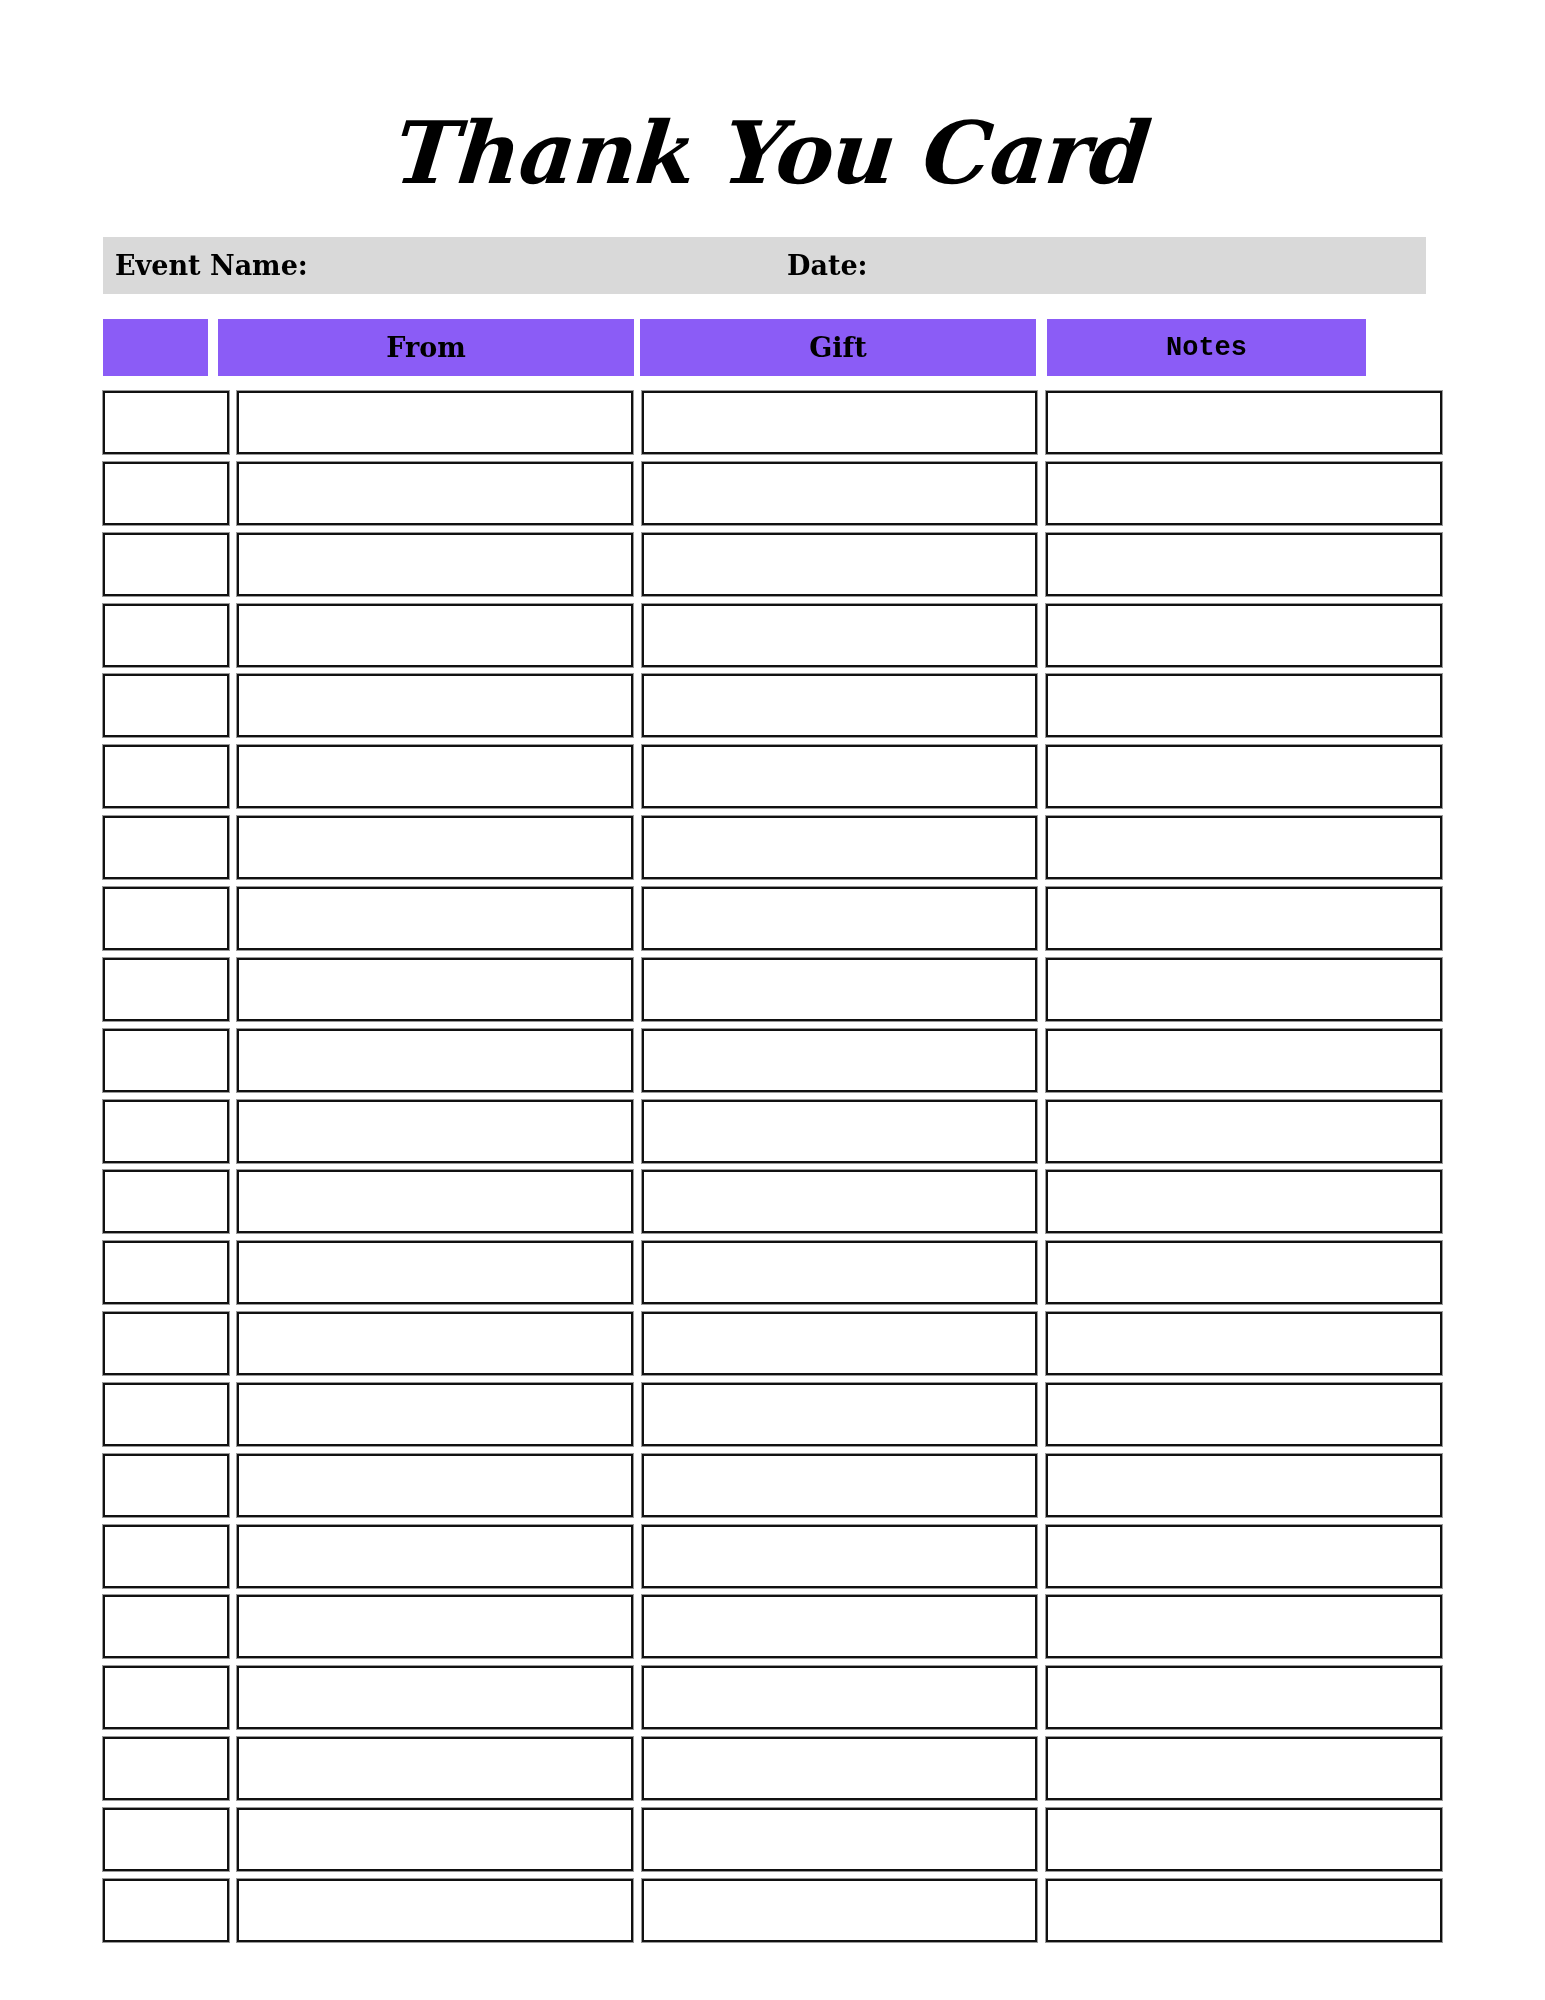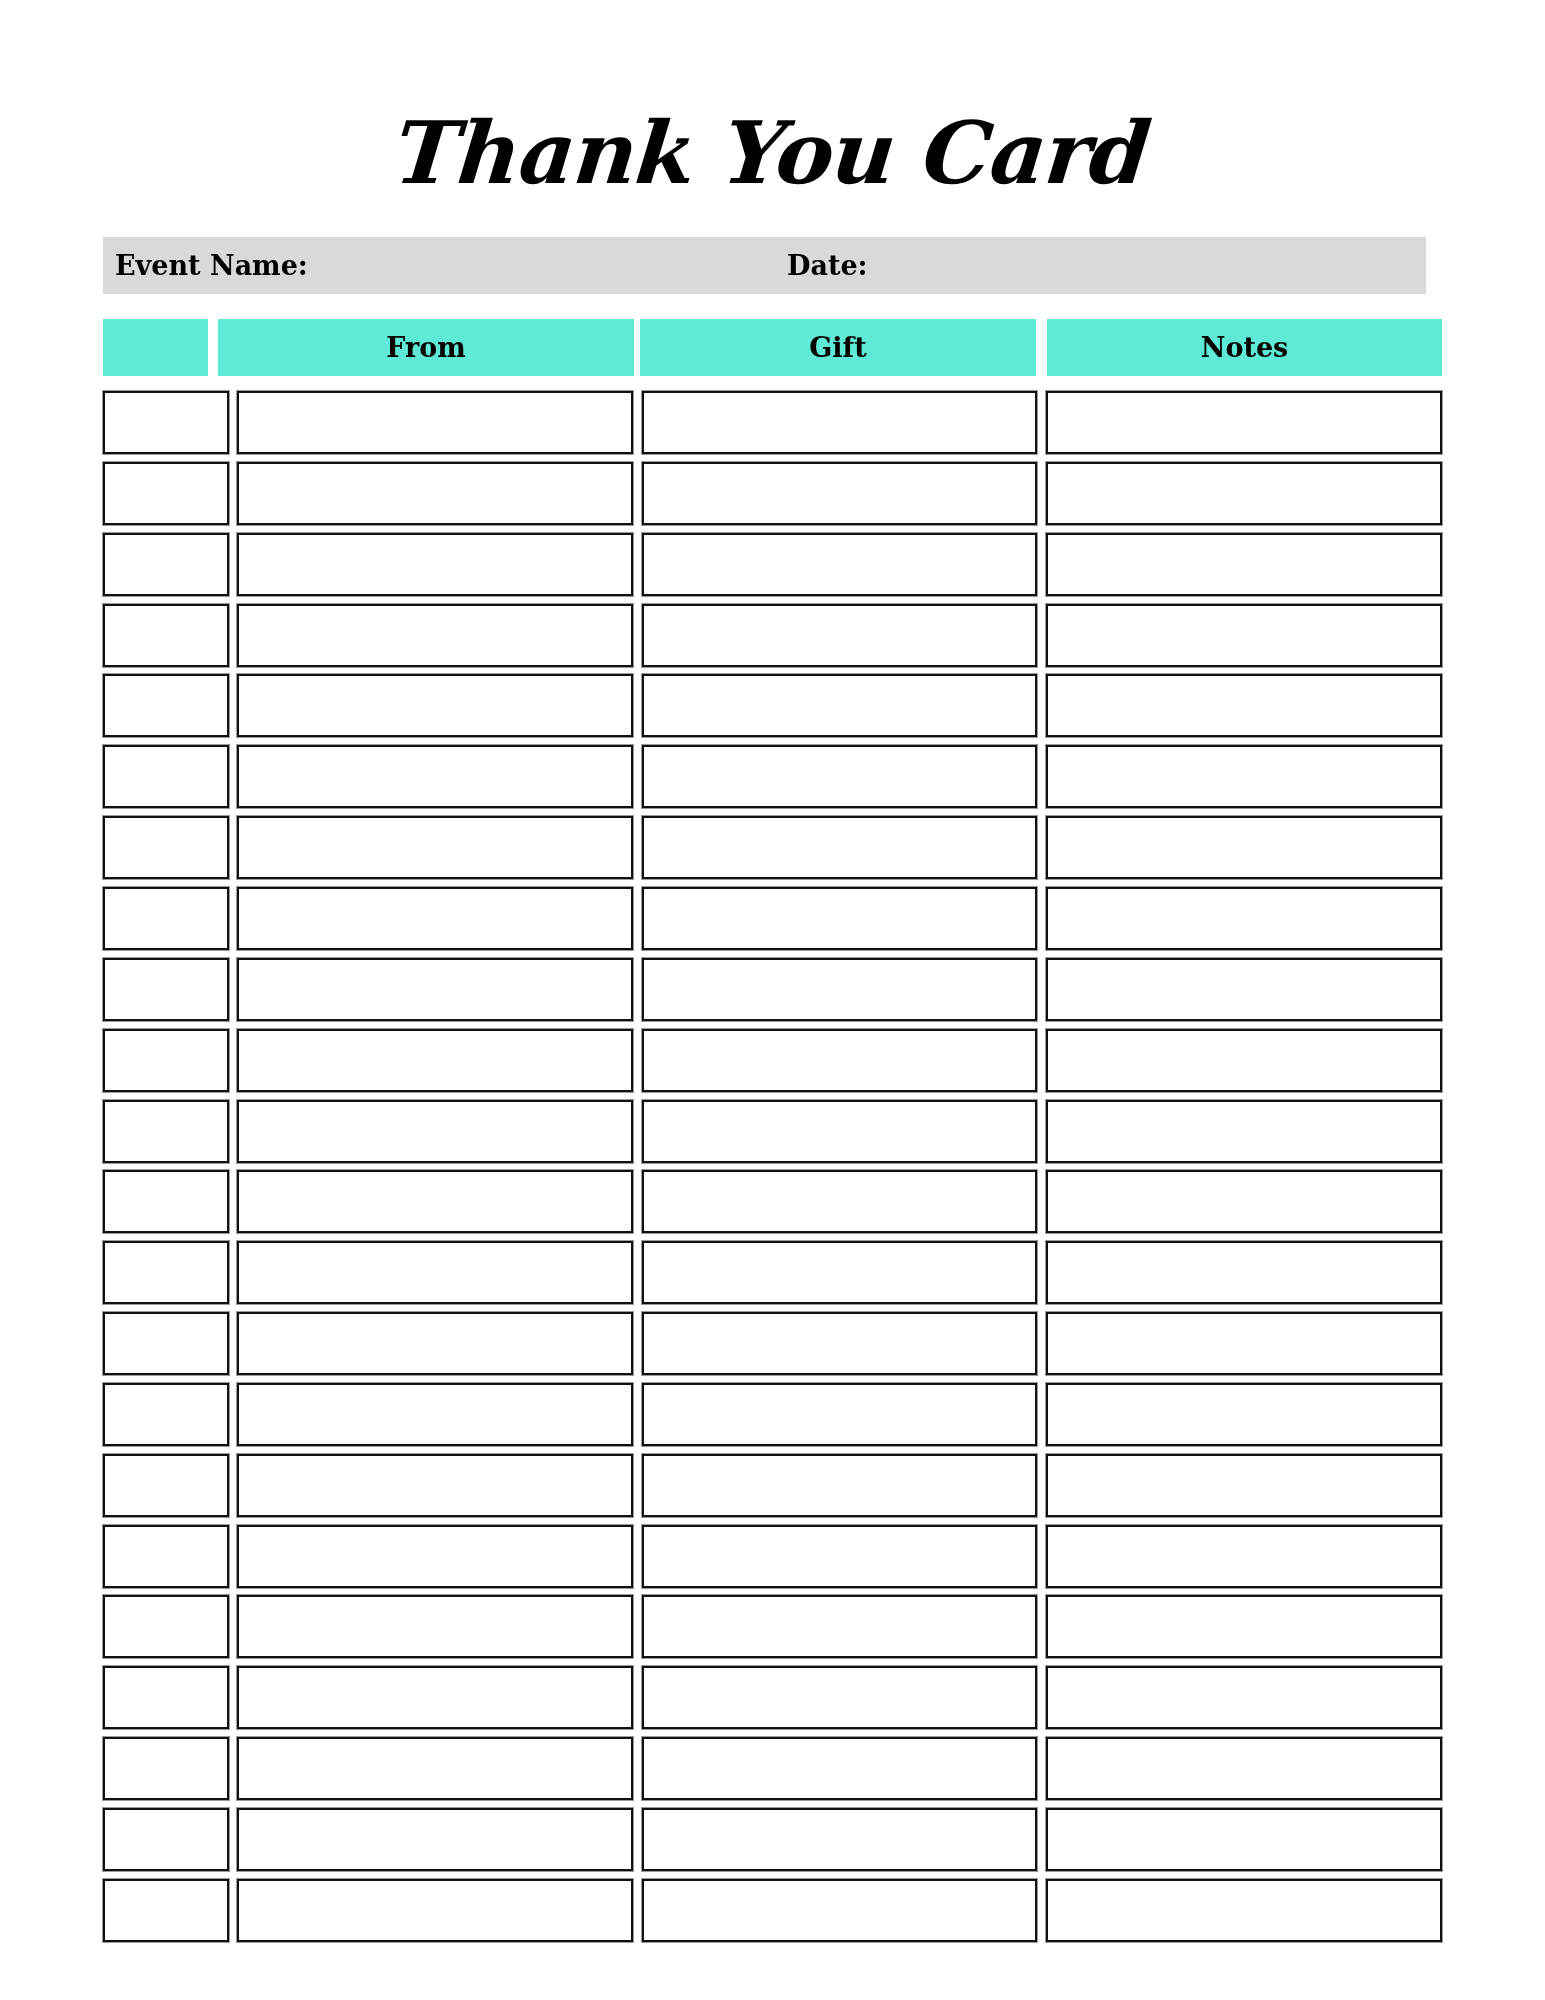--- a/index.html
+++ b/index.html
@@ -52,21 +52,21 @@
       padding-left: 8px;
       outline: none;
     }
     #event-bar { left: 103px; width: 718px; }
     #date-bar { left: 775px; width: 651px; }
 
     .header-cell {
       position: absolute;
       top: 319px;
       height: 57px;
-      background: #5eead4;
+      background: #8b5cf6;
       display: flex;
       align-items: center;
       justify-content: center;
       font-weight: bold;
       font-size: 27px;
     }
     .row-cell {
       position: absolute;
       height: 63px;
       box-sizing: border-box;
@@ -86,21 +86,21 @@
 </div>
 
 <div class="info-bar" id="date-bar">
   <span class="label">Date:</span>
   <input class="value" type="text" value="" style="">
 </div>
 
 <div class="header-cell" style="left:103px;width:105px;"></div>
 <div class="header-cell" style="left:218px;width:416px;">From</div>
 <div class="header-cell" style="left:640px;width:396px;">Gift</div>
-<div class="header-cell" style="left:1047px;width:395px;">Notes</div>
+<div class="header-cell" style="left:1047px;width:319px;font-family:Liberation Mono, monospace;">Notes</div>
 
 <div id="rows">
     <div class="row-cell" style="left: 103px; width: 126px; top: 391px;"></div>
     <div class="row-cell" style="left: 237px; width: 396px; top: 391px;"></div>
     <div class="row-cell" style="left: 642px; width: 395px; top: 391px;"></div>
     <div class="row-cell" style="left: 1046px; width: 396px; top: 391px;"></div>
     <div class="row-cell" style="left: 103px; width: 126px; top: 462px;"></div>
     <div class="row-cell" style="left: 237px; width: 396px; top: 462px;"></div>
     <div class="row-cell" style="left: 642px; width: 395px; top: 462px;"></div>
     <div class="row-cell" style="left: 1046px; width: 396px; top: 462px;"></div>

